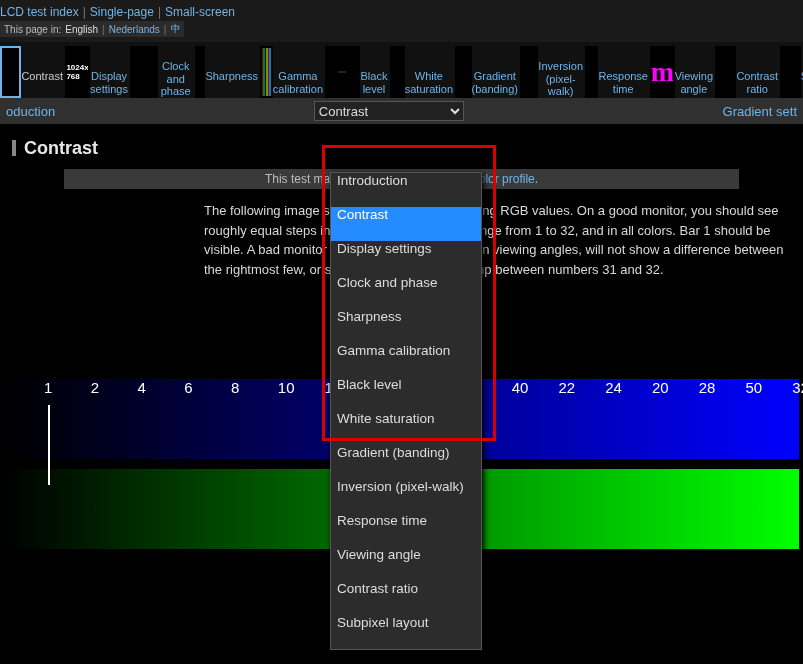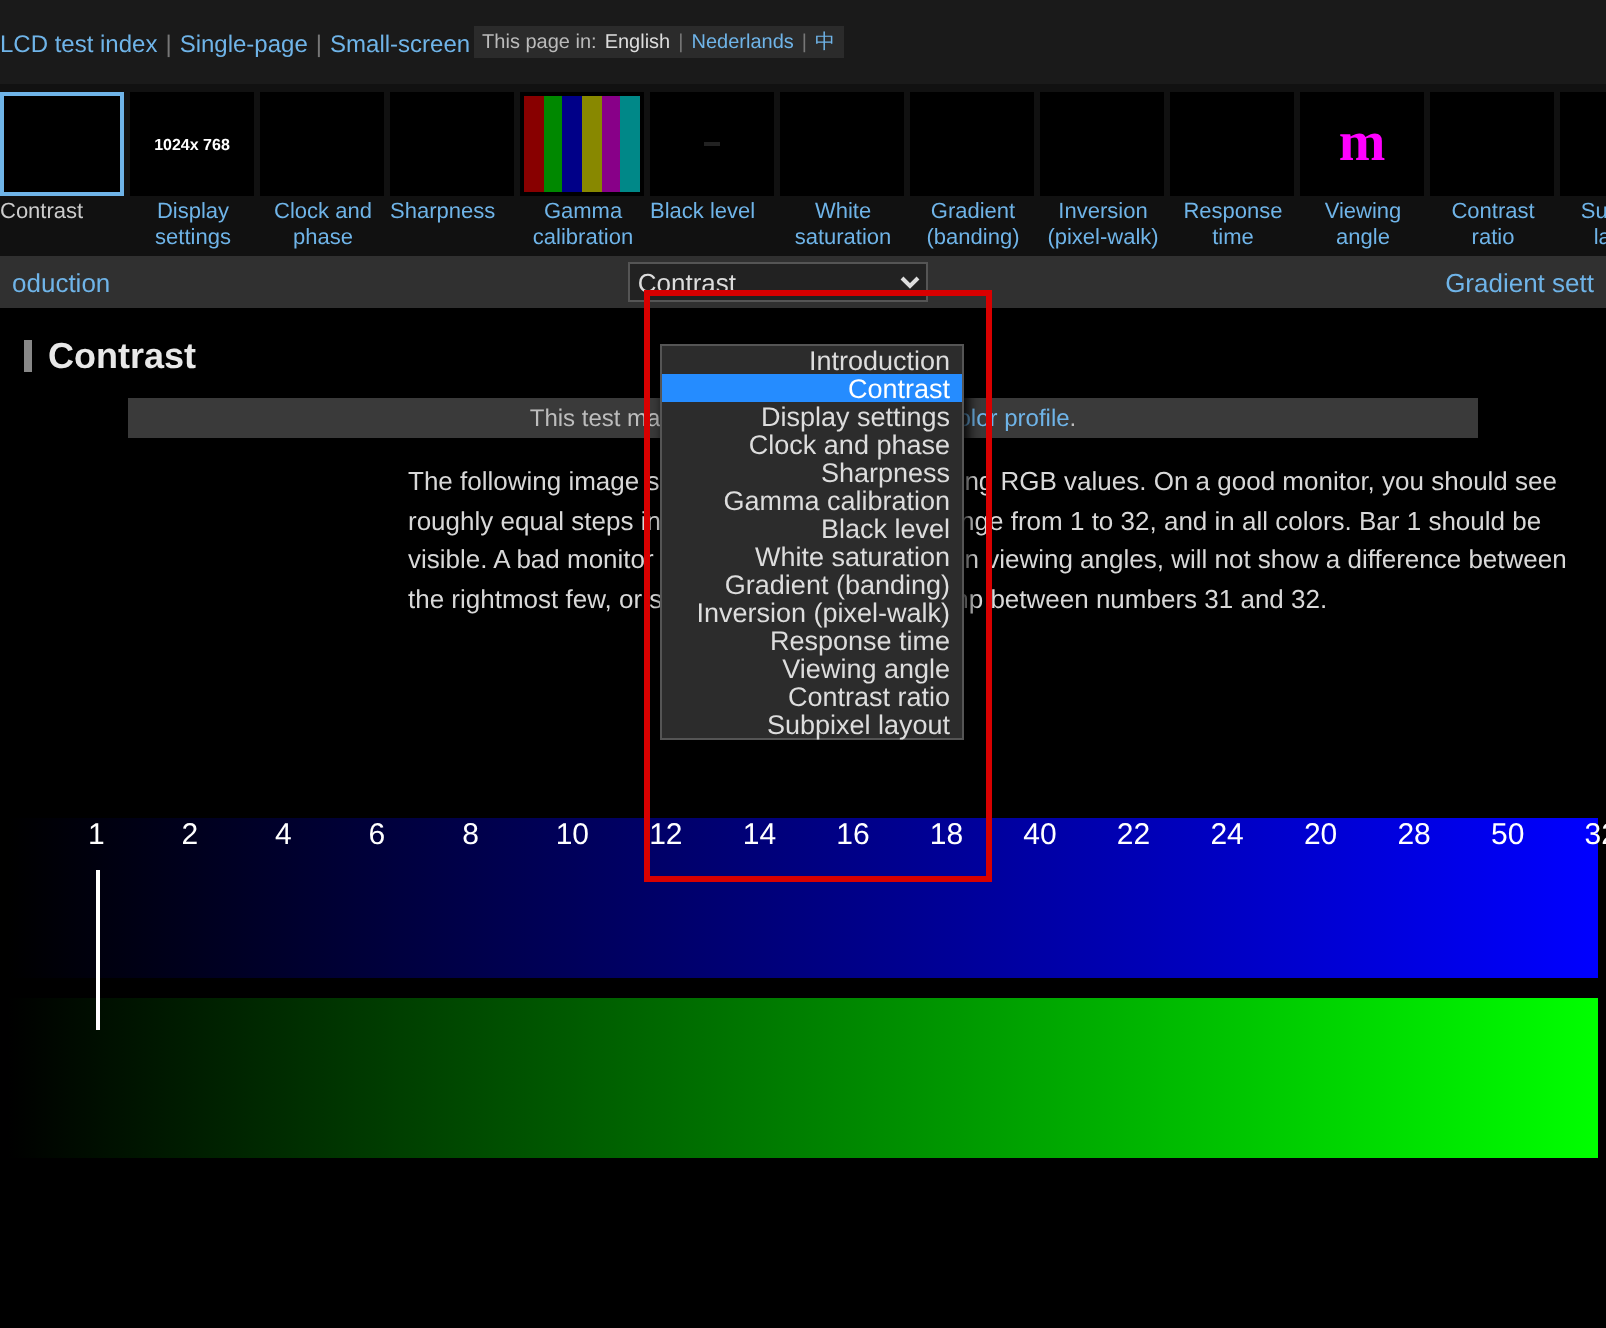--- a/index.html
+++ b/index.html
@@ -11,41 +11,41 @@
     --text-dim:#b0b0b0;
     --link:#6fb4e8;
     --accent:#0a5cd6;
     --sel:#258cff;
     --red:#d80000;
   }
   html,body{margin:0;padding:0;background:#000;color:var(--text);font-family:"Segoe UI",Arial,sans-serif;font-size:13px;overflow:hidden;}
   a{color:var(--link);text-decoration:none;}
   .topbar{background:var(--bg);height:42px;display:flex;align-items:center;justify-content:space-between;padding:0 8px 0 0;}
   .title{font-size:18px;color:#c8c8c8;padding-left:0;}
-  .toplinks{display:flex;flex-direction:row;align-items:flex-end;font-size:12px;gap:2px;}
+  .toplinks{display:flex;flex-direction:column;align-items:flex-start;font-size:12px;gap:2px;}
   .toplinks .row{display:flex;gap:4px;align-items:center;}
   .toplinks .sep{color:#777;}
   .langbar{background:#2b2b2b;font-size:10px;color:#bbb;padding:1px 4px;}
 
   .thumbs{background:#111;display:flex;gap:2px;padding:4px 0 0 0;overflow:hidden;}
-  .thumb{display:flex;flex-direction:column;align-items:flex-start;width:63px;flex:0 0 63px;cursor:pointer;}
+  .thumb{display:flex;flex-direction:row;align-items:flex-end;width:63px;flex:0 0 63px;cursor:pointer;}
   .thumb .img{width:58px;height:48px;border:2px solid #000;background:#000;display:flex;align-items:center;justify-content:center;position:relative;overflow:hidden;}
   .thumb.sel .img{border-color:#6fb4e8;}
   .thumb .lbl{color:var(--link);font-size:11px;text-align:center;line-height:1.15;min-height:28px;padding-top:2px;}
   .thumb .lbl.dark{color:#ccc}
 
   .navrow{background:var(--bg4);display:flex;align-items:center;justify-content:space-between;height:26px;padding:0 6px;font-size:13px;}
   .navrow a{color:var(--link);}
   .selwrap{position:relative;}
   select{background:#222;color:#ddd;border:1px solid #555;font-size:13px;height:20px;width:150px;}
 
   .redbox{position:absolute;border:3px solid var(--red);pointer-events:none;left:322px;top:145px;width:168px;height:290px;z-index:50;}
 
   .dropdown{position:absolute;left:330px;top:172px;width:150px;background:#2c2c2c;border:1px solid #555;z-index:40;font-size:13.5px;color:#ddd;box-shadow:2px 2px 6px #000;}
-  .dropdown .opt{padding:0 6px;height:14px;line-height:16.5px;white-space:nowrap;cursor:pointer;text-align:right;}
+  .dropdown .opt{padding:0 6px;height:34px;line-height:16.5px;white-space:nowrap;cursor:pointer;}
   .dropdown .opt.sel{background:var(--sel);color:#fff;}
 
   .body{padding:10px 4px 0 4px;}
   h2{font-size:18px;color:#e8e8e8;margin:4px 0 10px 8px;font-weight:600;}
   h2::before{content:"";display:inline-block;width:4px;height:16px;background:#888;margin-right:8px;vertical-align:-2px;}
   .notice{background:#3a3a3a;color:#bdbdbd;text-align:center;font-size:12px;padding:3px 0;margin:0 60px 12px 60px;}
   .para{color:#d8d8d8;font-size:13px;line-height:1.5;margin:0 8px 8px 200px;max-width:640px;}
 
   .testarea{margin-top:100px;position:relative;height:240px;}
   .nums{position:absolute;top:0;left:0;width:100%;color:#fff;font-size:15px;display:flex;padding-left:40px;}

